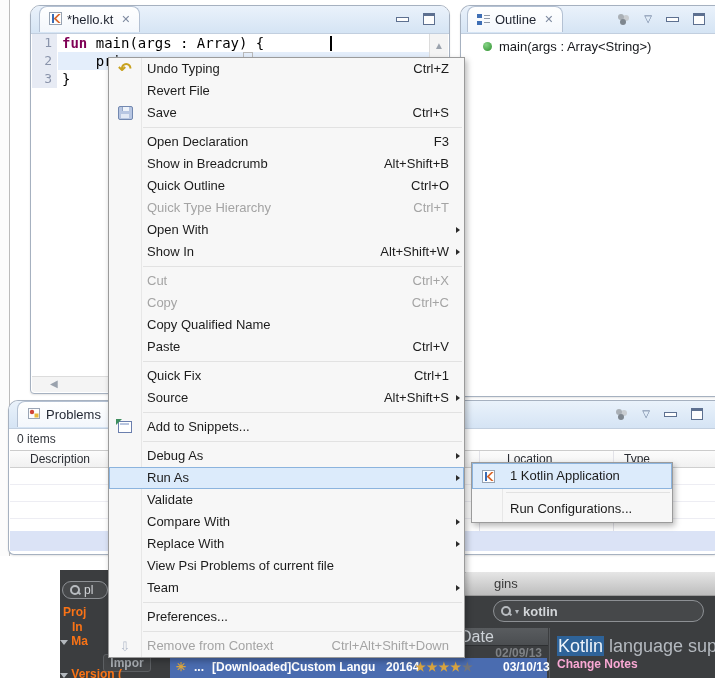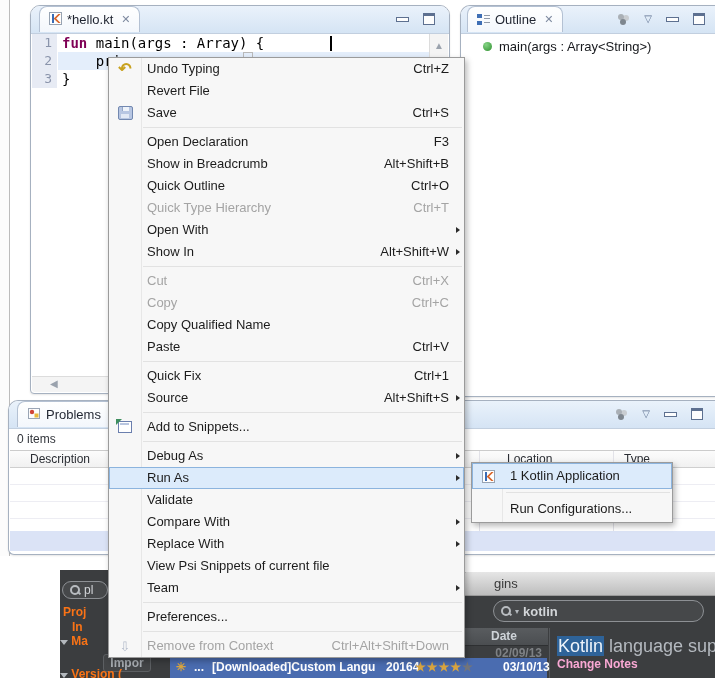--- a/index.html
+++ b/index.html
@@ -88,21 +88,21 @@
   
   #dark-left{left:60px;top:570px;width:400px;height:108px;background:#3b3d3f;z-index:2}
   #dark-left .frag{position:absolute;color:#f97316;font-size:12px;font-weight:bold;white-space:nowrap}
   .pill{box-sizing:border-box;border:1px solid #8d9094;border-radius:10px;background:#46484a;display:flex;align-items:center;gap:4px;padding:0 7px;color:#d3d6d9}
   .lens{width:6px;height:6px;border:2px solid #b8bcc0;border-radius:50%;position:relative;flex:0 0 auto}
   .lens::after{content:"";position:absolute;width:4px;height:2px;background:#b8bcc0;transform:rotate(45deg);right:-3px;bottom:-1px}
   .tri-down{width:0;height:0;border-top:5px solid #b3b8bd;border-left:4px solid transparent;border-right:4px solid transparent;display:inline-block}
   .dk-btn{position:absolute;box-sizing:border-box;border:1px solid #5c5f62;border-radius:3px;background:#434547;color:#a9aeb3;font-size:12px;font-weight:bold;text-align:center}
   #plugins-dialog{left:460px;top:572px;width:255px;height:106px;background:#3c3e40;border-radius:6px 0 0 0;z-index:2;overflow:hidden}
   .dlg-title{position:absolute;left:0;right:0;top:0;height:23px;background:linear-gradient(#e6e6e6,#bdbdbd);border-bottom:1px solid #9a9a9a;border-radius:6px 0 0 0;color:#3a3a3a;font-size:13px;line-height:23px}
-  .date-hdr{position:absolute;left:0;top:56px;width:88px;height:17px;background:linear-gradient(#595c5f,#4b4e51);color:#ced3d8;font-size:12px;font-weight:bold;text-align:center;line-height:17px;border-bottom:1px solid #2e3032}
+  .date-hdr{position:absolute;left:0;top:56px;width:88px;height:17px;background:linear-gradient(#595c5f,#4b4e51);color:#ced3d8;font-size:16px;font-weight:normal;line-height:17px;border-bottom:1px solid #2e3032}
   .date-dim{position:absolute;left:0;top:74px;width:82px;text-align:right;color:#7e8184;font-size:12px;font-weight:bold}
   .vsep{position:absolute;left:89px;top:56px;bottom:0;width:1px;background:#55585b}
   .kotlin-line{position:absolute;left:97px;top:64px;font-size:18px;color:#b4b9bf;white-space:nowrap}
   .kotlin-line .hl{background:#2e6399;color:#eef4fa;padding:0 1px}
   .change-notes{position:absolute;left:97px;top:85px;font-size:12px;font-weight:bold;color:#f9a8d4}
   #plugin-row{left:170px;top:658px;width:377px;height:20px;background:#4a6cb0;z-index:3;color:#fff;font-size:12px;font-weight:bold}
   #plugin-row .cell{position:absolute;top:2px;white-space:nowrap}
   .stars span{letter-spacing:1px}
   .star-on{color:#d9a53f}.star-off{color:#73757a}
   .i-plug{color:#d9a53f;font-size:12px}
@@ -343,21 +343,21 @@
       <span class="lbl">Compare With</span>
       <span class="subarr"></span>
     </div>
     <div class="menu-item">
       <span class="ic"></span>
       <span class="lbl">Replace With</span>
       <span class="subarr"></span>
     </div>
     <div class="menu-item">
       <span class="ic"></span>
-      <span class="lbl">View Psi Snippets of current file</span>
+      <span class="lbl">View Psi Problems of current file</span>
     </div>
     <div class="menu-item">
       <span class="ic"></span>
       <span class="lbl">Team</span>
       <span class="subarr"></span>
     </div>
     <div class="menu-sep"></div>
     <div class="menu-item">
       <span class="ic"></span>
       <span class="lbl">Preferences...</span>

